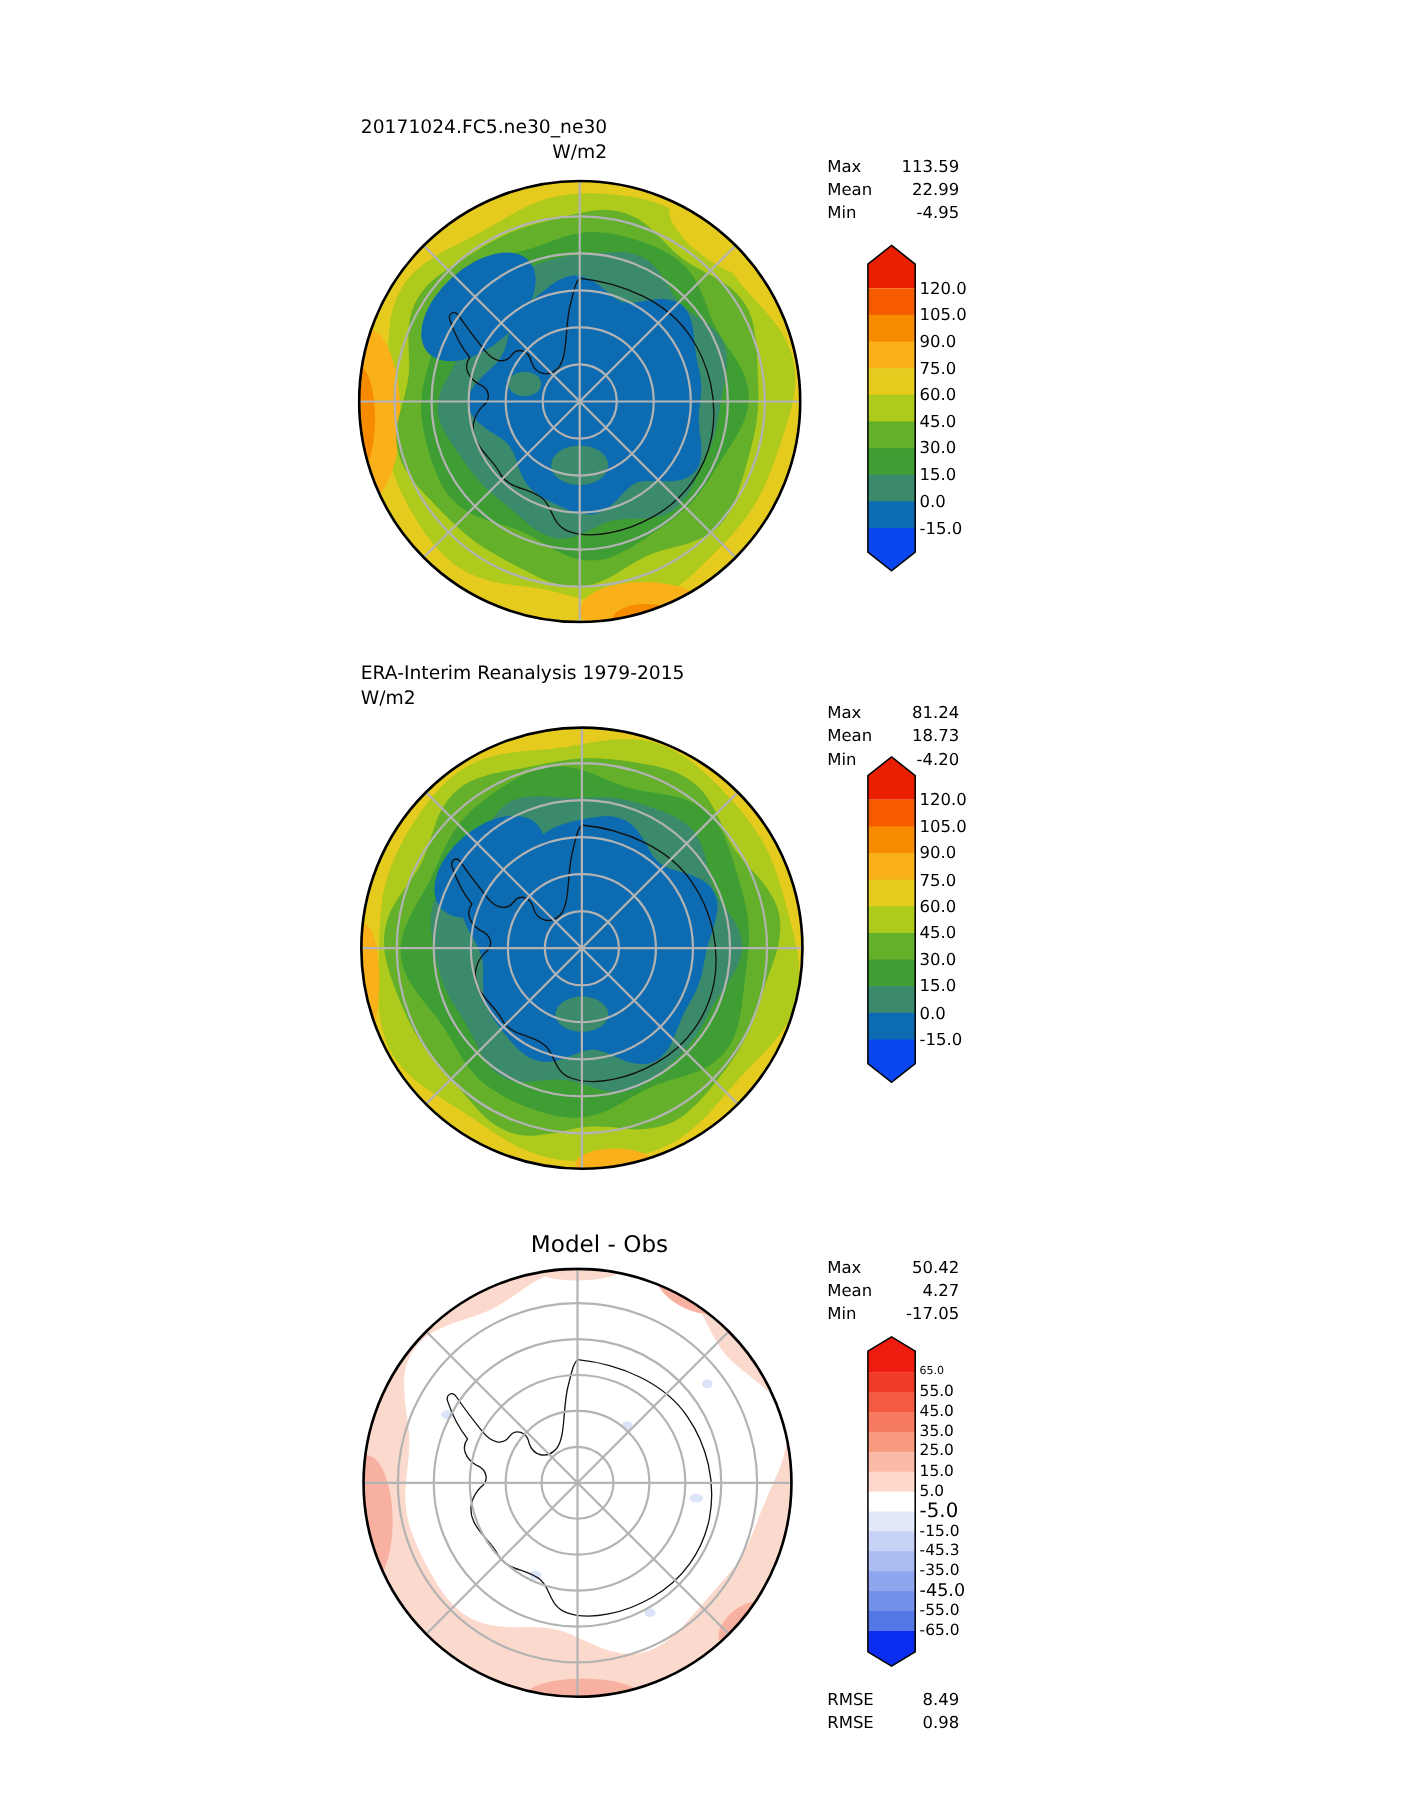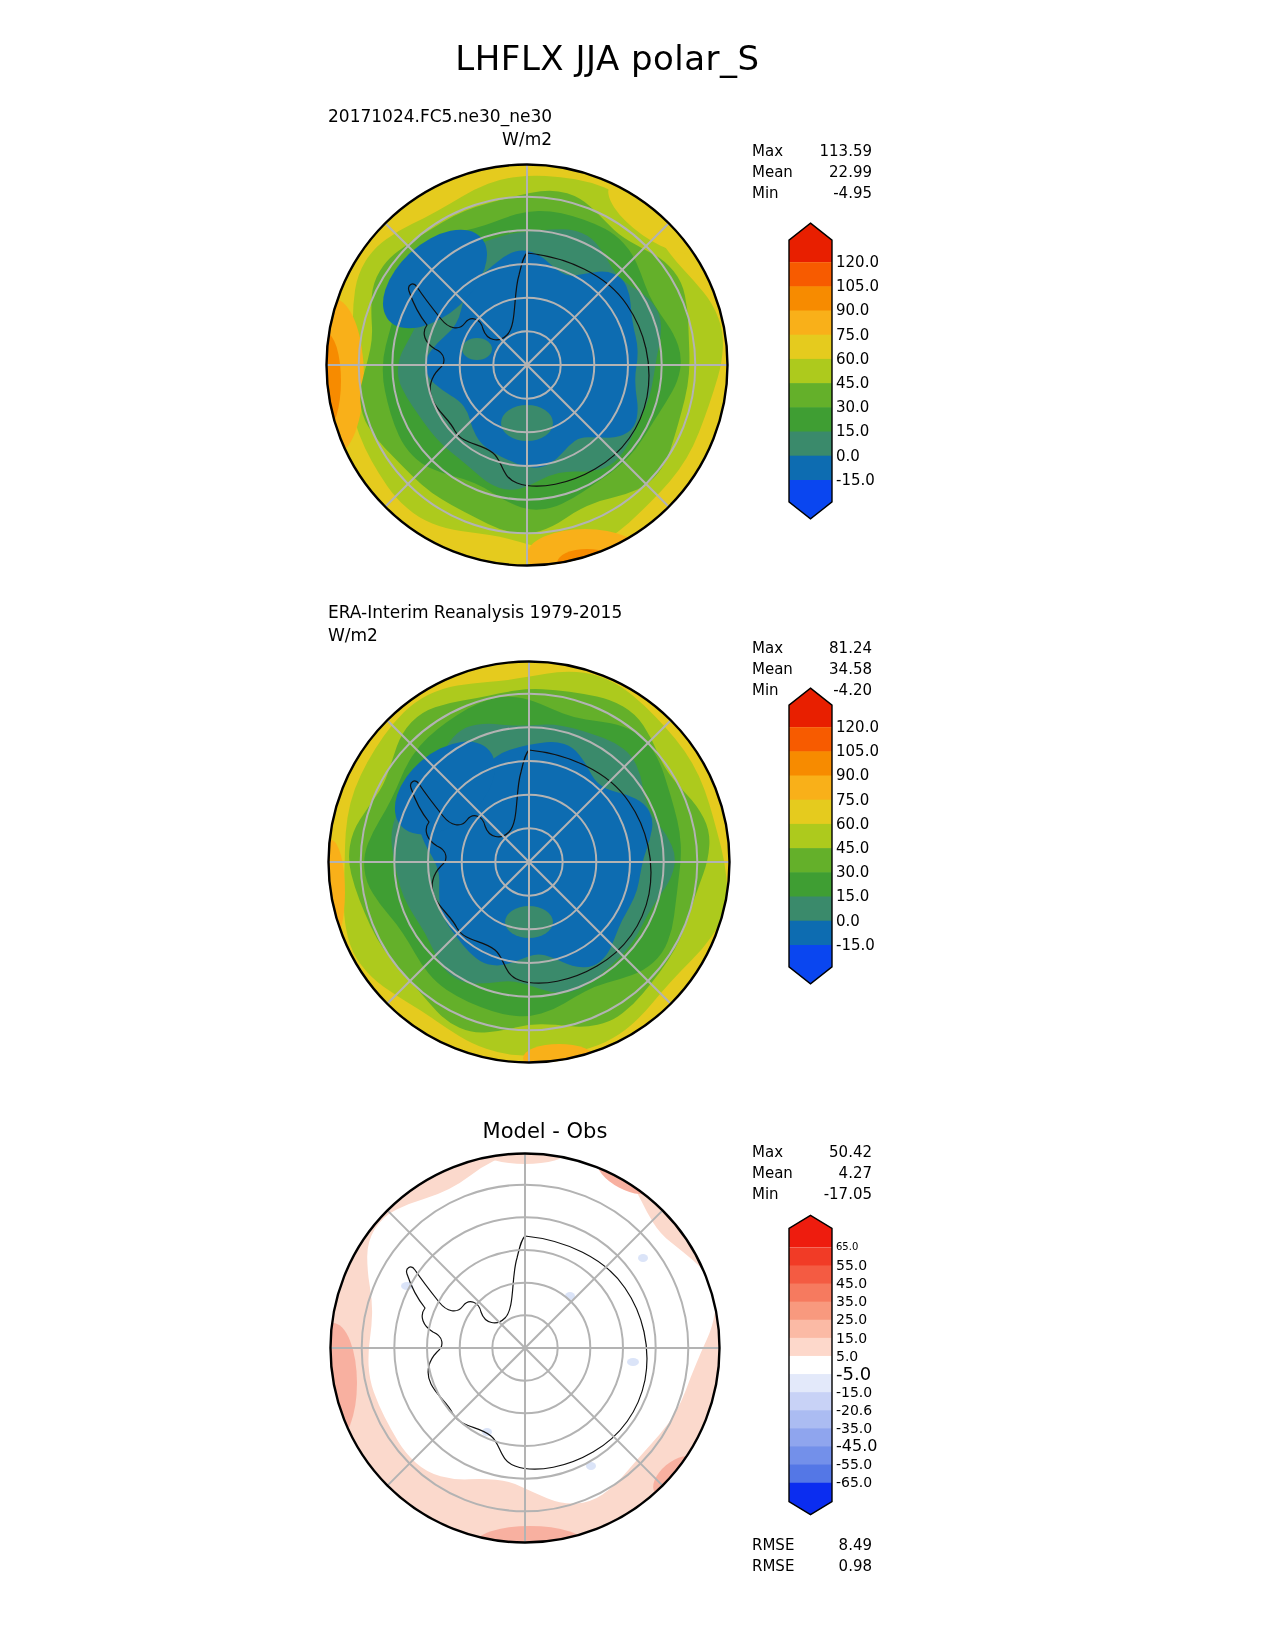--- a/index.html
+++ b/index.html
@@ -13,21 +13,20 @@
   .srow{display:flex;justify-content:space-between;}
   .map{position:absolute;}
   .cb{position:absolute;}
   .cb-tick{position:absolute;text-align:left;white-space:nowrap;}
 </style>
 </head>
 <body>
 
 <div class="page">
 
-  <div class="page-title">LHFLX JJA polar_S</div>
 
   <div class="panel-label" style="left:328px;top:105px;text-align:right;">
     <div>20171024.FC5.ne30_ne30</div>
     <div>W/m2</div>
   </div>
   <div class="map" id="map0" style="left:325px;top:163px;width:404px;height:404px;"><svg width="404" height="404" viewBox="-202 -202 404 404">
         <defs>
           <clipPath id="clip0">
             <circle cx="0" cy="0" r="201"></circle>
           </clipPath>
@@ -136,21 +135,21 @@
         </g>
         <circle cx="0" cy="0" r="200.5" fill="none" stroke="#000" stroke-width="2.4"></circle>
       </svg></div>
   <div class="stats" style="left:752px;top:638px;">
     <div class="srow">
         <span>Max</span>
         <span>81.24</span>
       </div>
     <div class="srow">
         <span>Mean</span>
-        <span>34.58</span>
+        <span>18.73</span>
       </div>
     <div class="srow">
         <span>Min</span>
         <span>-4.20</span>
       </div>
   </div>
   <div class="cb" id="cb1" style="left: 789px; top: 688px; width: 105px; height: 296px;">
       <svg width="49" height="302" viewBox="-3 -3 49 301.79999999999995" style="position:absolute;left:-3px;top:-3px;">
         <path d="M 21.5,0 L 43,17 L 43,39 L 0,39 L 0,17 Z" fill="#e81f00"></path>
         <rect x="0" y="39.0" width="43" height="24.8" fill="#f75b00"></rect>
@@ -248,21 +247,21 @@
       </svg>
       <div class="cb-tick" style="left: 47px; width: 56px; font-size: 10px; line-height: 16px; top: 24px;">65.0</div>
       <div class="cb-tick" style="left: 47px; width: 56px; font-size: 14px; line-height: 16px; top: 42px;">55.0</div>
       <div class="cb-tick" style="left: 47px; width: 56px; font-size: 14px; line-height: 16px; top: 60px;">45.0</div>
       <div class="cb-tick" style="left: 47px; width: 56px; font-size: 14px; line-height: 16px; top: 78px;">35.0</div>
       <div class="cb-tick" style="left: 47px; width: 56px; font-size: 14px; line-height: 16px; top: 96px;">25.0</div>
       <div class="cb-tick" style="left: 47px; width: 56px; font-size: 14px; line-height: 16px; top: 115px;">15.0</div>
       <div class="cb-tick" style="left: 47px; width: 56px; font-size: 14px; line-height: 16px; top: 133px;">5.0</div>
       <div class="cb-tick" style="left: 47px; width: 56px; font-size: 18px; line-height: 16px; top: 151px;">-5.0</div>
       <div class="cb-tick" style="left: 47px; width: 56px; font-size: 14px; line-height: 16px; top: 169px;">-15.0</div>
-      <div class="cb-tick" style="left: 47px; width: 56px; font-size: 14px; line-height: 16px; top: 187px;">-20.6</div>
+      <div class="cb-tick" style="left: 47px; width: 56px; font-size: 14px; line-height: 16px; top: 187px;">-45.3</div>
       <div class="cb-tick" style="left: 47px; width: 56px; font-size: 14px; line-height: 16px; top: 205px;">-35.0</div>
       <div class="cb-tick" style="left: 47px; width: 56px; font-size: 16px; line-height: 16px; top: 223px;">-45.0</div>
       <div class="cb-tick" style="left: 47px; width: 56px; font-size: 14px; line-height: 16px; top: 241px;">-55.0</div>
       <div class="cb-tick" style="left: 47px; width: 56px; font-size: 14px; line-height: 16px; top: 259px;">-65.0</div>
     </div>
   <div class="stats" style="left:752px;top:1535px;">
     <div class="srow">
         <span>RMSE</span>
         <span>8.49</span>
       </div>

